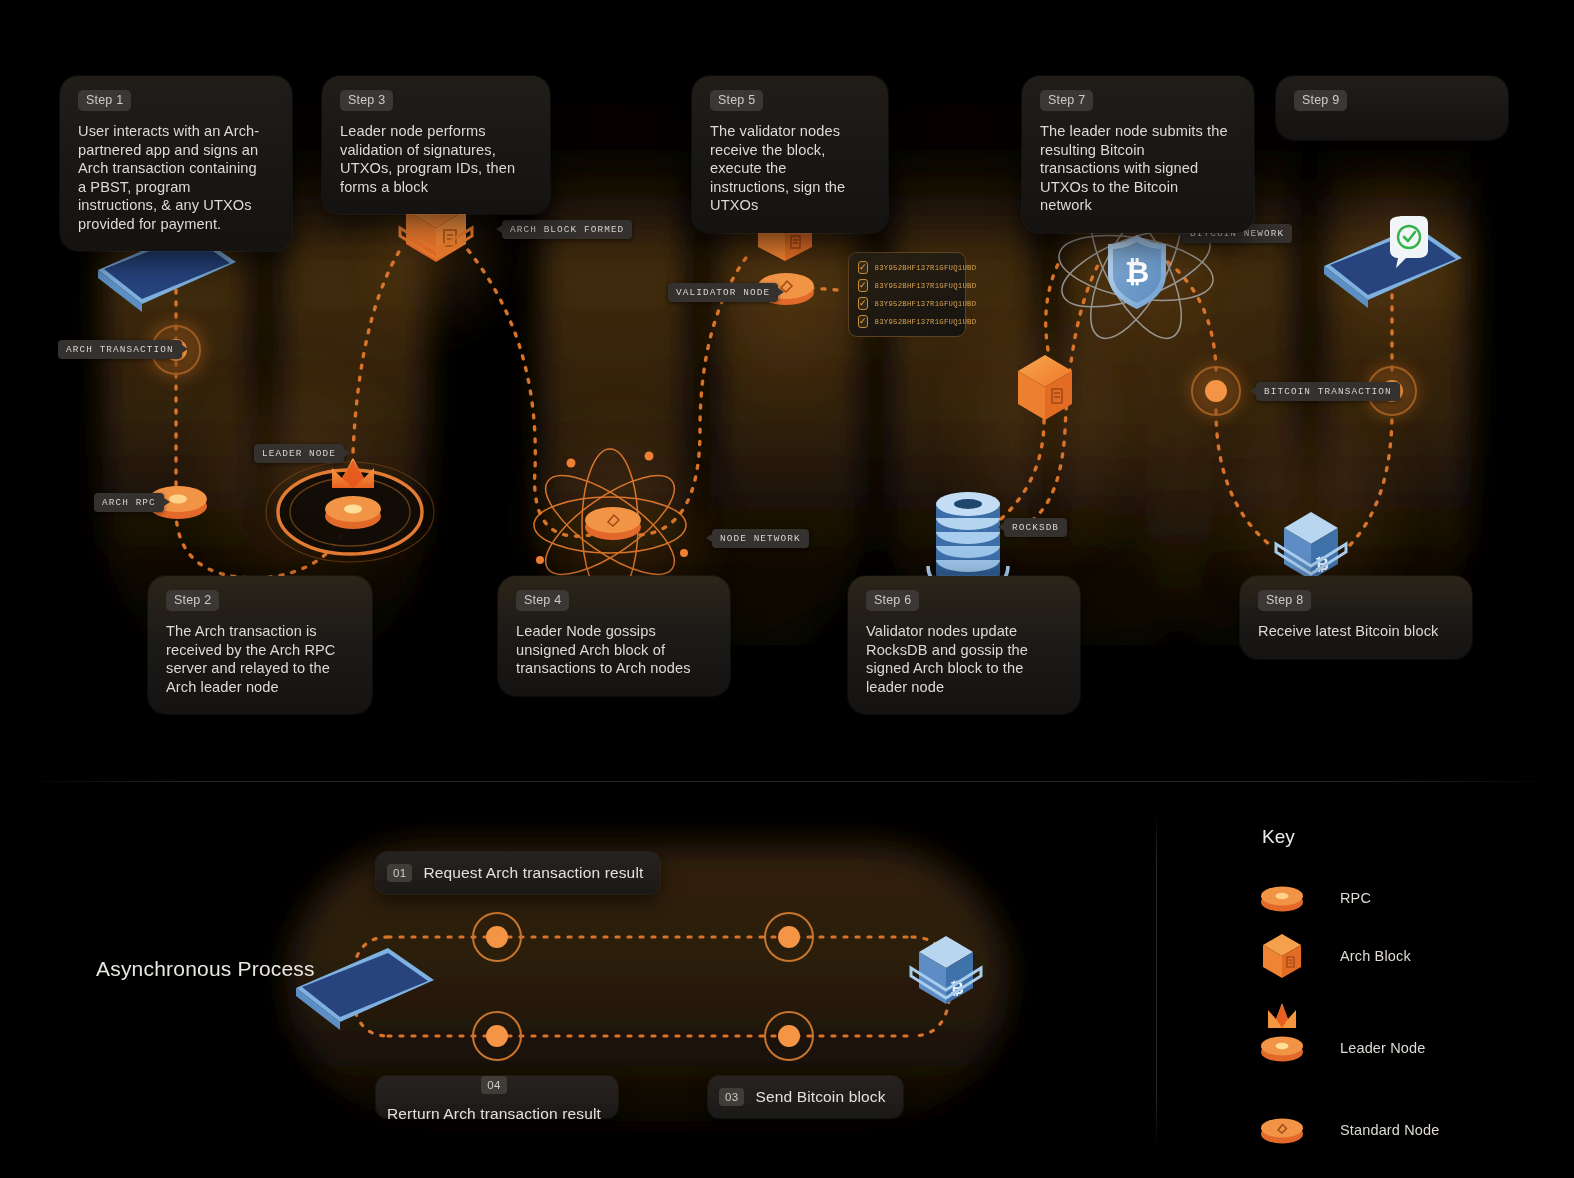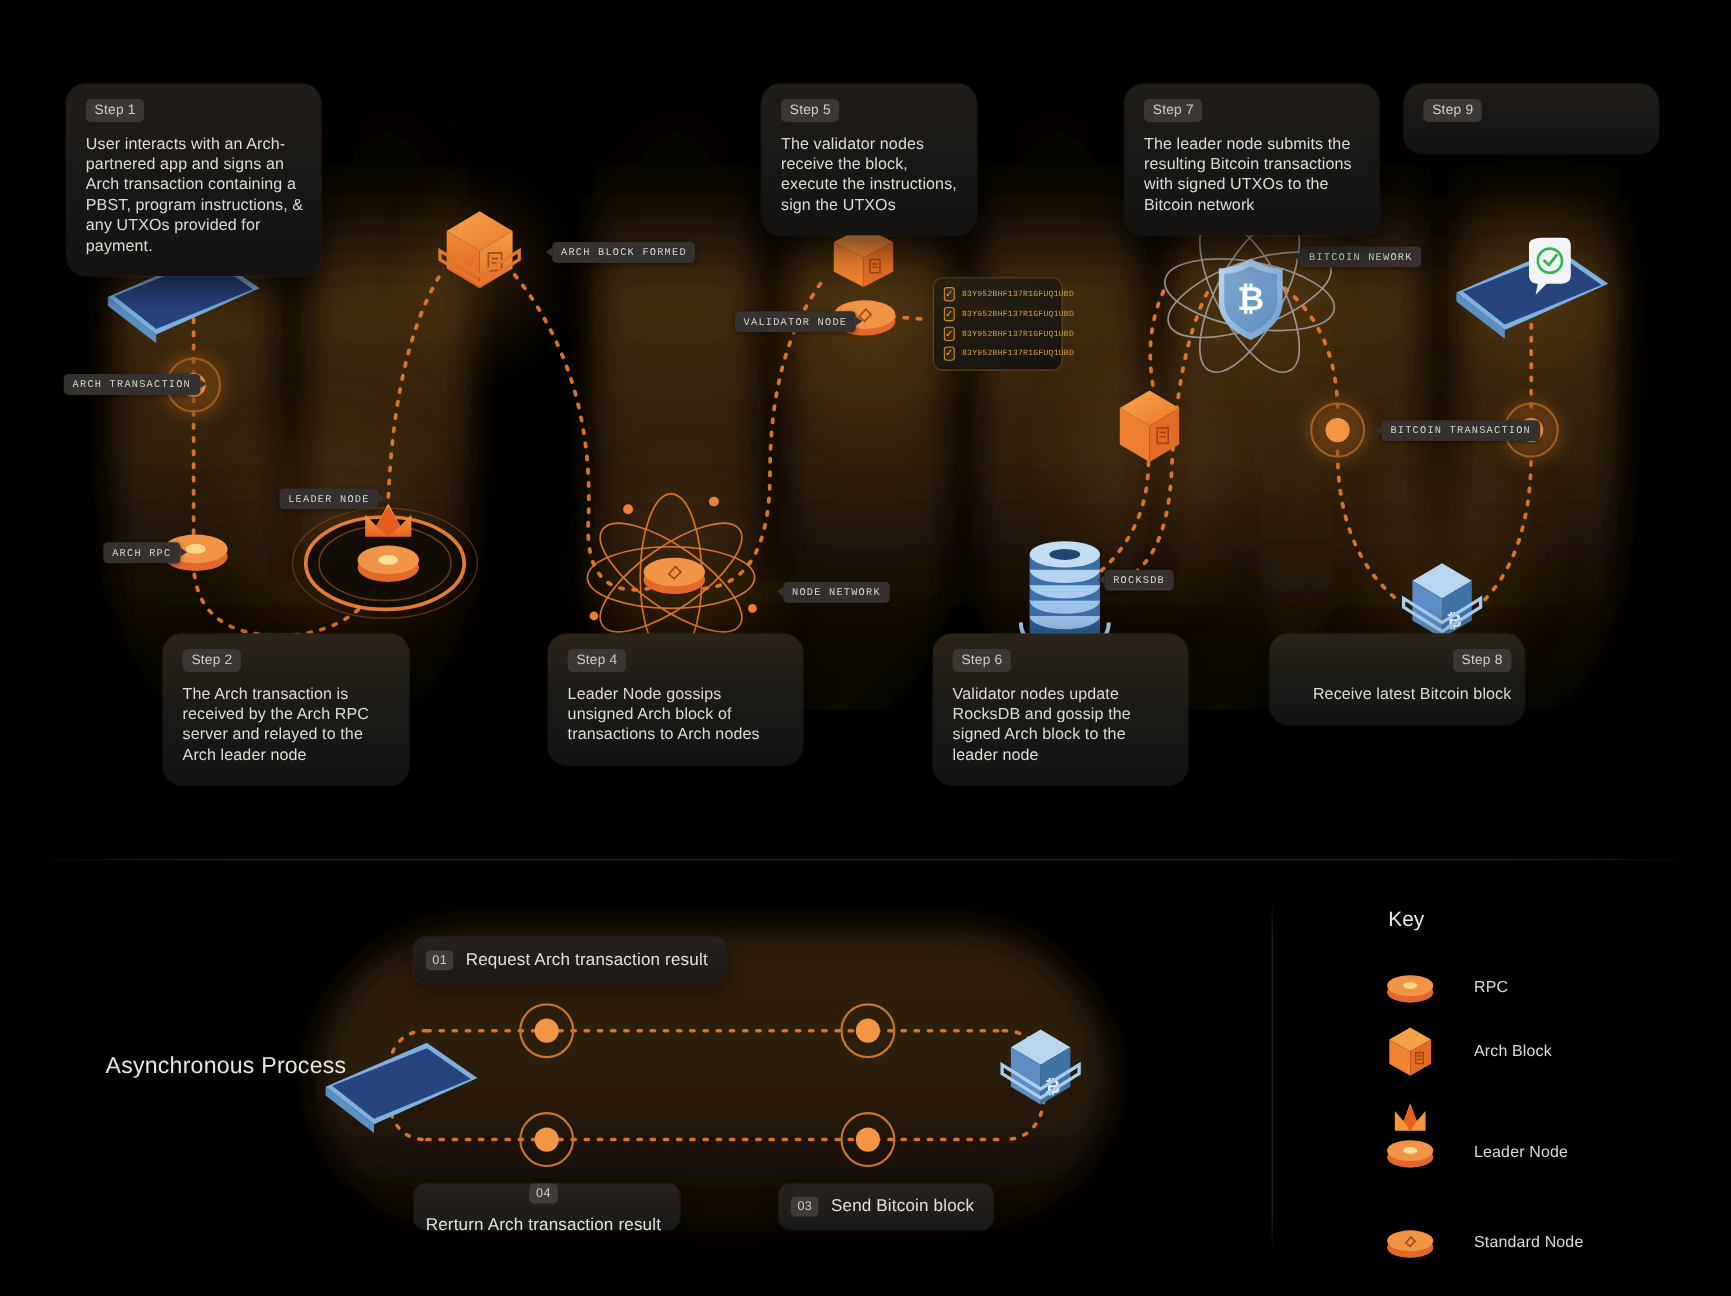--- a/index.html
+++ b/index.html
@@ -14,21 +14,21 @@
   }
   #stage{position:absolute; left:0; top:0; width:1574px; height:1178px; background:#000;}
 
   
   .bg-svg{position:absolute; left:0; top:0; width:1574px; height:1178px; pointer-events:none;}
 
   
   .step-card{
     position:absolute;
     border-radius:18px;
-    padding:14px 12px 18px 18px;
+    padding:14px 26px 18px 18px;
     background:linear-gradient(180deg,#211d19 0%,#1a1816 45%,#141312 100%);
     box-shadow:0 0 0 1px rgba(255,255,255,0.045), 0 10px 30px rgba(0,0,0,.6);
     backdrop-filter:blur(3px);
   }
   .step-card.bottom{
     background:linear-gradient(180deg,#2b2419 0%,#1c1a17 50%,#141312 100%);
   }
   .step-badge{
     display:inline-block;
     font-size:12.5px;
@@ -474,20 +474,24 @@
       <span>BITCOIN NEWORK</span>
     </div>
   <div class="pill left" style="left:1256px;top:382px;">
       <span>BITCOIN TRANSACTION</span>
     </div>
 
   <div class="step-card" style="left:60px; top:76px; width:232px;">
     <span class="step-badge">Step 1</span>
     <div class="step-text">User interacts with an Arch-partnered app and signs an Arch transaction containing a PBST, program instructions, &amp; any UTXOs provided for payment.</div>
   </div>
+  <div class="step-card" style="left:322px; top:76px; width:228px;">
+    <span class="step-badge">Step 3</span>
+    <div class="step-text">Leader node performs validation of signatures, UTXOs, program IDs, then forms a block</div>
+  </div>
   <div class="step-card" style="left:692px; top:76px; width:196px;">
     <span class="step-badge">Step 5</span>
     <div class="step-text">The validator nodes receive the block, execute the instructions, sign the UTXOs</div>
   </div>
   <div class="step-card" style="left:1022px; top:76px; width:232px;">
     <span class="step-badge">Step 7</span>
     <div class="step-text">The leader node submits the resulting Bitcoin transactions with signed UTXOs to the Bitcoin network</div>
   </div>
   <div class="step-card" style="left:1276px; top:76px; width:232px;">
     <span class="step-badge">Step 9</span>
@@ -498,21 +502,21 @@
     <div class="step-text">The Arch transaction is received by the Arch RPC server and relayed to the Arch leader node</div>
   </div>
   <div class="step-card bottom" style="left:498px; top:576px; width:232px;">
     <span class="step-badge">Step 4</span>
     <div class="step-text">Leader Node gossips unsigned Arch block of transactions to Arch nodes</div>
   </div>
   <div class="step-card bottom" style="left:848px; top:576px; width:232px;">
     <span class="step-badge">Step 6</span>
     <div class="step-text">Validator nodes update RocksDB and gossip the signed Arch block to the leader node</div>
   </div>
-  <div class="step-card bottom" style="left:1154px; top:576px; width:232px;text-align:right;">
+  <div class="step-card bottom" style="left:1240px; top:576px; width:232px;">
     <span class="step-badge">Step 8</span>
     <div class="step-text">Receive latest Bitcoin block</div>
   </div>
 
   <div class="divider"></div>
   <div class="vdivider"></div>
 
   <div class="async-title">Asynchronous Process</div>
 
   <div class="flow-chip" style="left:376px; top:852px;">

